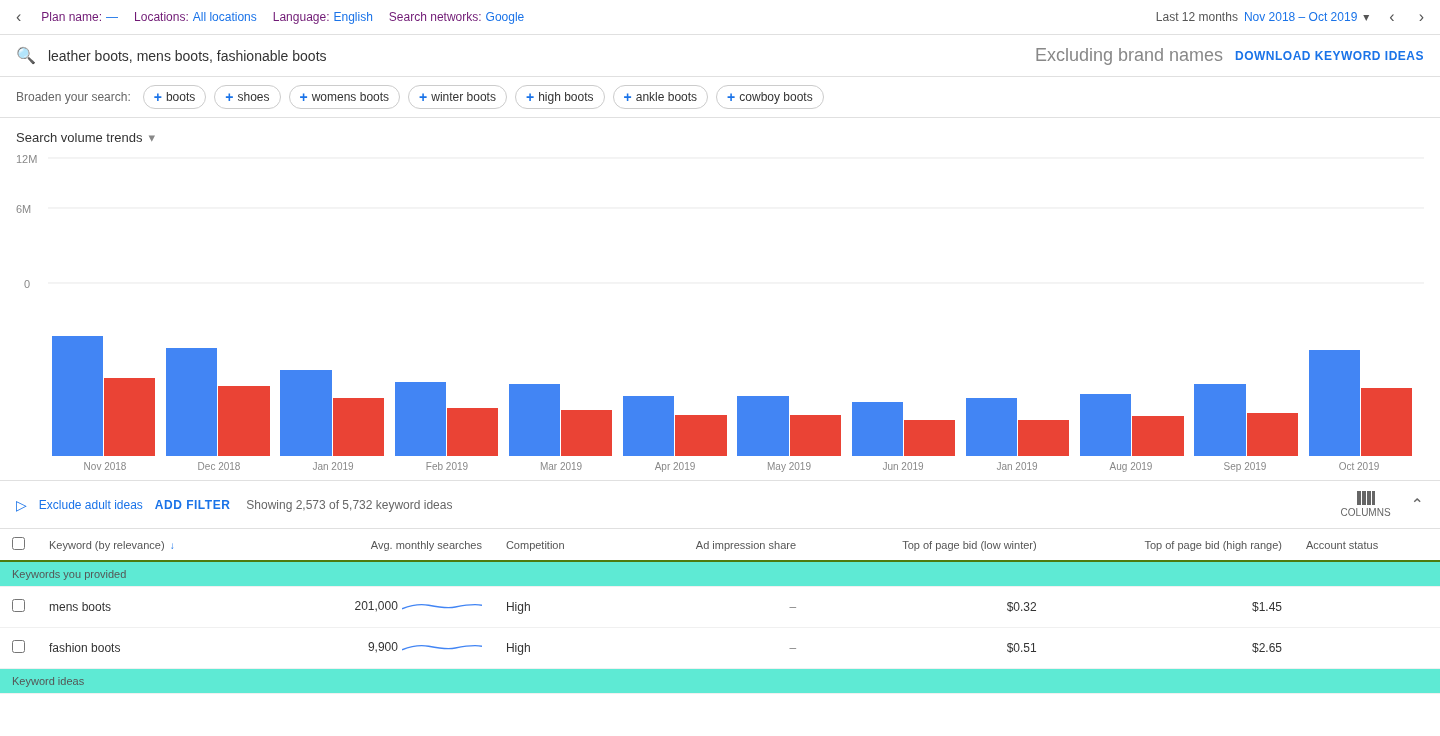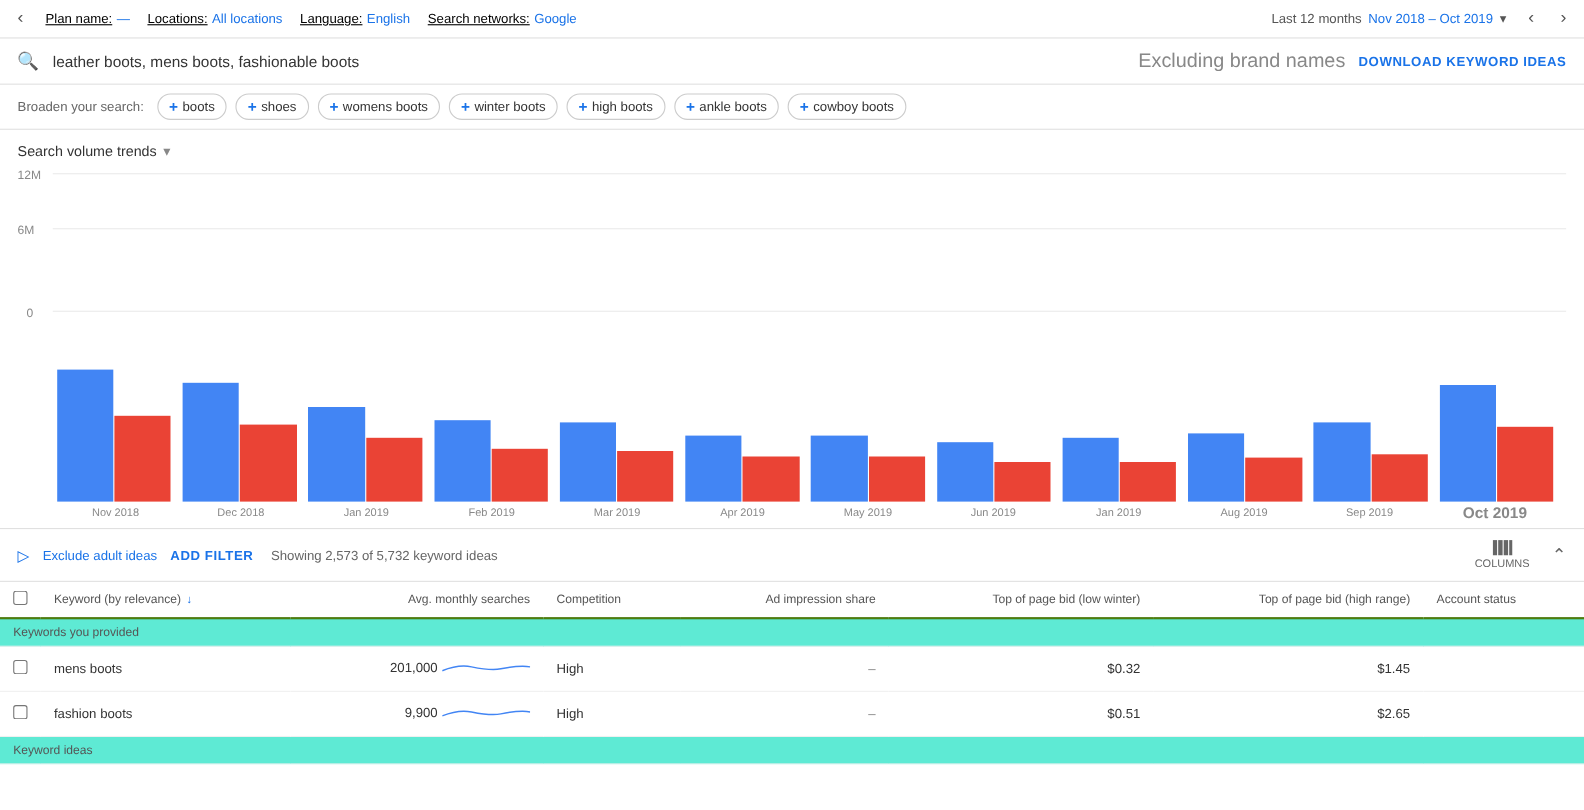--- a/index.html
+++ b/index.html
@@ -5,21 +5,21 @@
     * { box-sizing: border-box; margin: 0; padding: 0; }
     body { font-family: Arial, sans-serif; font-size: 13px; color: #333; background: #fff; overflow-x: hidden; }
 
     
     .top-bar {
       display: flex; align-items: center; gap: 16px;
       padding: 6px 12px; border-bottom: 1px solid #e0e0e0;
       font-size: 12px; color: #555; background: #fff;
     }
     .top-bar .nav-item { display: flex; align-items: center; gap: 4px; cursor: pointer; }
-    .top-bar .nav-item .label { color: #000000; text-decoration: underline; }
+    .top-bar .nav-item .label { color: #701a75; }
     .top-bar .nav-item .value { color: #1a73e8; font-weight: 500; }
     .top-bar .date-range { display: flex; align-items: center; gap: 6px; margin-left: auto; }
     .arrow-btn { background: none; border: none; cursor: pointer; color: #555; font-size: 16px; padding: 2px 4px; }
 
     
     .search-bar {
       display: flex; align-items: center; padding: 10px 16px;
       border-bottom: 1px solid #e0e0e0; gap: 12px;
     }
     .search-icon { color: #888; font-size: 16px; }
@@ -217,21 +217,21 @@
         <div style="flex: 1 1 0%; text-align: center; font-size: 10px; color: rgb(136, 136, 136); white-space: nowrap; display: flex; align-items: center; justify-content: center;">Dec 2018</div>
         <div style="flex: 1 1 0%; text-align: center; font-size: 10px; color: rgb(136, 136, 136); white-space: nowrap; display: flex; align-items: center; justify-content: center;">Jan 2019</div>
         <div style="flex: 1 1 0%; text-align: center; font-size: 10px; color: rgb(136, 136, 136); white-space: nowrap; display: flex; align-items: center; justify-content: center;">Feb 2019</div>
         <div style="flex: 1 1 0%; text-align: center; font-size: 10px; color: rgb(136, 136, 136); white-space: nowrap; display: flex; align-items: center; justify-content: center;">Mar 2019</div>
         <div style="flex: 1 1 0%; text-align: center; font-size: 10px; color: rgb(136, 136, 136); white-space: nowrap; display: flex; align-items: center; justify-content: center;">Apr 2019</div>
         <div style="flex: 1 1 0%; text-align: center; font-size: 10px; color: rgb(136, 136, 136); white-space: nowrap; display: flex; align-items: center; justify-content: center;">May 2019</div>
         <div style="flex: 1 1 0%; text-align: center; font-size: 10px; color: rgb(136, 136, 136); white-space: nowrap; display: flex; align-items: center; justify-content: center;">Jun 2019</div>
         <div style="flex: 1 1 0%; text-align: center; font-size: 10px; color: rgb(136, 136, 136); white-space: nowrap; display: flex; align-items: center; justify-content: center;">Jan 2019</div>
         <div style="flex: 1 1 0%; text-align: center; font-size: 10px; color: rgb(136, 136, 136); white-space: nowrap; display: flex; align-items: center; justify-content: center;">Aug 2019</div>
         <div style="flex: 1 1 0%; text-align: center; font-size: 10px; color: rgb(136, 136, 136); white-space: nowrap; display: flex; align-items: center; justify-content: center;">Sep 2019</div>
-        <div style="flex: 1 1 0%; text-align: right; font-size: 14px; color: rgb(136, 136, 136); white-space: nowrap; display: flex; align-items: center; justify-content: center; font-weight: bold;">Oct 2019</div>
+        <div style="flex: 1 1 0%; text-align: right; font-size: 10px; color: rgb(136, 136, 136); white-space: nowrap; display: flex; align-items: center; justify-content: center;">Oct 2019</div>
       </div>
   </div>
 </div>
 
 <div class="filter-bar">
   <span class="filter-icon" style="color:#1a73e8;">▷</span>
   <button class="exclude-btn">Exclude adult ideas</button>
   <button class="add-filter-btn">ADD FILTER</button>
   <span class="showing-text">Showing 2,573 of 5,732 keyword ideas</span>
   <button class="columns-btn">

